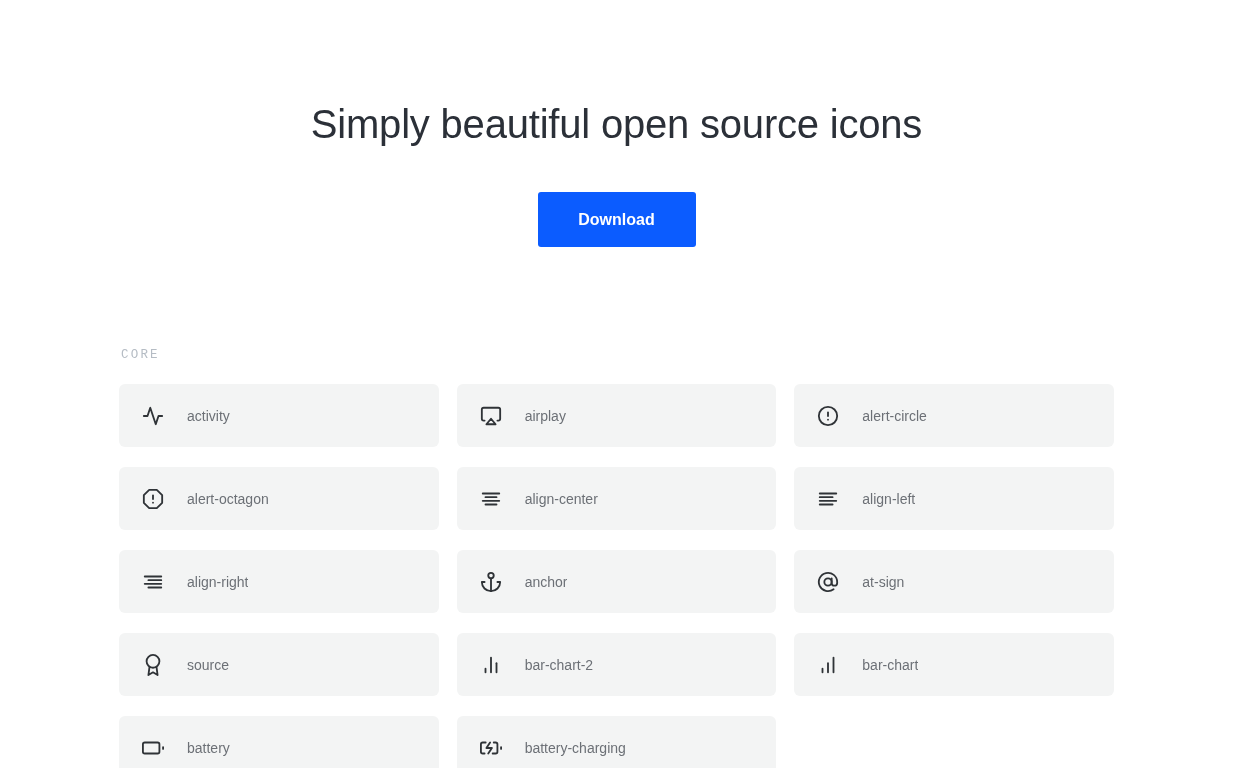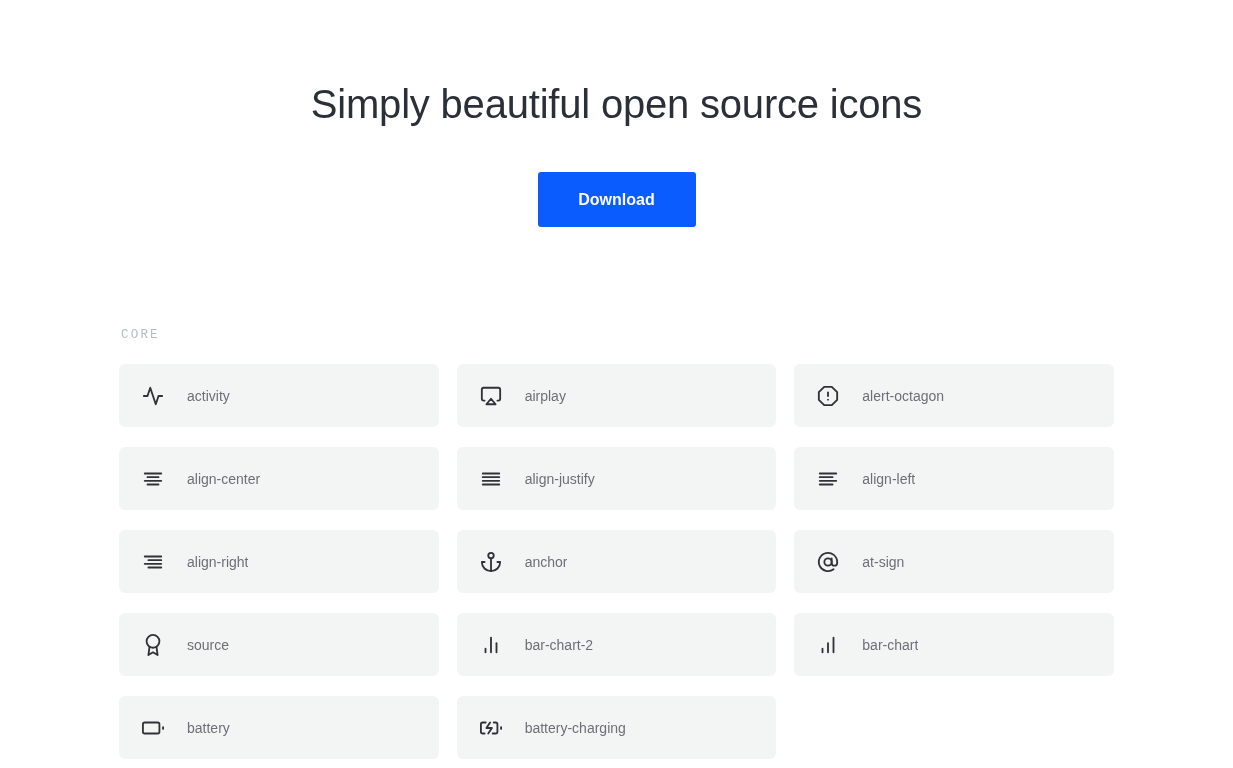--- a/index.html
+++ b/index.html
@@ -15,21 +15,21 @@
 
   .page {
     width: 1233px;
     height: 768px;
     position: relative;
     background: #ffffff;
   }
 
   
   .hero {
-    padding-top: 80px;
+    padding-top: 100px;
     text-align: center;
   }
   .hero-title {
     margin: 0;
     font-size: 40px;
     font-weight: 400;
     line-height: 1.2;
     color: #2b3038;
     letter-spacing: -0.2px;
   }
@@ -139,20 +139,30 @@
             <svg viewBox="0 0 24 24">
               <path d="M5 17H4a2 2 0 0 1-2-2V5a2 2 0 0 1 2-2h16a2 2 0 0 1 2 2v10a2 2 0 0 1-2 2h-1" fill="none" stroke="currentColor" stroke-width="2" stroke-linecap="round" stroke-linejoin="round"></path>
               <polygon points="12 15 17 21 7 21 12 15" fill="none" stroke="currentColor" stroke-width="2" stroke-linecap="round" stroke-linejoin="round"></polygon>
             </svg>
           </span>
           <span class="caption">airplay</span>
         </div>
         <div class="icon-card">
           <span class="glyph">
             <svg viewBox="0 0 24 24">
+              <circle cx="12" cy="12" r="10" fill="none" stroke="currentColor" stroke-width="2" stroke-linecap="round" stroke-linejoin="round"></circle>
+              <line x1="12" y1="8" x2="12" y2="12" fill="none" stroke="currentColor" stroke-width="2" stroke-linecap="round" stroke-linejoin="round"></line>
+              <line x1="12" y1="16" x2="12.01" y2="16" fill="none" stroke="currentColor" stroke-width="2" stroke-linecap="round" stroke-linejoin="round"></line>
+            </svg>
+          </span>
+          <span class="caption">alert-circle</span>
+        </div>
+        <div class="icon-card">
+          <span class="glyph">
+            <svg viewBox="0 0 24 24">
               <polygon points="7.86 2 16.14 2 22 7.86 22 16.14 16.14 22 7.86 22 2 16.14 2 7.86 7.86 2" fill="none" stroke="currentColor" stroke-width="2" stroke-linecap="round" stroke-linejoin="round"></polygon>
               <line x1="12" y1="8" x2="12" y2="12" fill="none" stroke="currentColor" stroke-width="2" stroke-linecap="round" stroke-linejoin="round"></line>
               <line x1="12" y1="16" x2="12.01" y2="16" fill="none" stroke="currentColor" stroke-width="2" stroke-linecap="round" stroke-linejoin="round"></line>
             </svg>
           </span>
           <span class="caption">alert-octagon</span>
         </div>
         <div class="icon-card">
           <span class="glyph">
             <svg viewBox="0 0 24 24">
@@ -160,31 +170,20 @@
               <line x1="21" y1="6" x2="3" y2="6" fill="none" stroke="currentColor" stroke-width="2" stroke-linecap="round" stroke-linejoin="round"></line>
               <line x1="21" y1="14" x2="3" y2="14" fill="none" stroke="currentColor" stroke-width="2" stroke-linecap="round" stroke-linejoin="round"></line>
               <line x1="18" y1="18" x2="6" y2="18" fill="none" stroke="currentColor" stroke-width="2" stroke-linecap="round" stroke-linejoin="round"></line>
             </svg>
           </span>
           <span class="caption">align-center</span>
         </div>
         <div class="icon-card">
           <span class="glyph">
             <svg viewBox="0 0 24 24">
-              <line x1="21" y1="10" x2="3" y2="10" fill="none" stroke="currentColor" stroke-width="2" stroke-linecap="round" stroke-linejoin="round"></line>
-              <line x1="21" y1="6" x2="3" y2="6" fill="none" stroke="currentColor" stroke-width="2" stroke-linecap="round" stroke-linejoin="round"></line>
-              <line x1="21" y1="14" x2="3" y2="14" fill="none" stroke="currentColor" stroke-width="2" stroke-linecap="round" stroke-linejoin="round"></line>
-              <line x1="21" y1="18" x2="3" y2="18" fill="none" stroke="currentColor" stroke-width="2" stroke-linecap="round" stroke-linejoin="round"></line>
-            </svg>
-          </span>
-          <span class="caption">align-justify</span>
-        </div>
-        <div class="icon-card">
-          <span class="glyph">
-            <svg viewBox="0 0 24 24">
               <line x1="17" y1="10" x2="3" y2="10" fill="none" stroke="currentColor" stroke-width="2" stroke-linecap="round" stroke-linejoin="round"></line>
               <line x1="21" y1="6" x2="3" y2="6" fill="none" stroke="currentColor" stroke-width="2" stroke-linecap="round" stroke-linejoin="round"></line>
               <line x1="21" y1="14" x2="3" y2="14" fill="none" stroke="currentColor" stroke-width="2" stroke-linecap="round" stroke-linejoin="round"></line>
               <line x1="17" y1="18" x2="3" y2="18" fill="none" stroke="currentColor" stroke-width="2" stroke-linecap="round" stroke-linejoin="round"></line>
             </svg>
           </span>
           <span class="caption">align-left</span>
         </div>
         <div class="icon-card">
           <span class="glyph">

